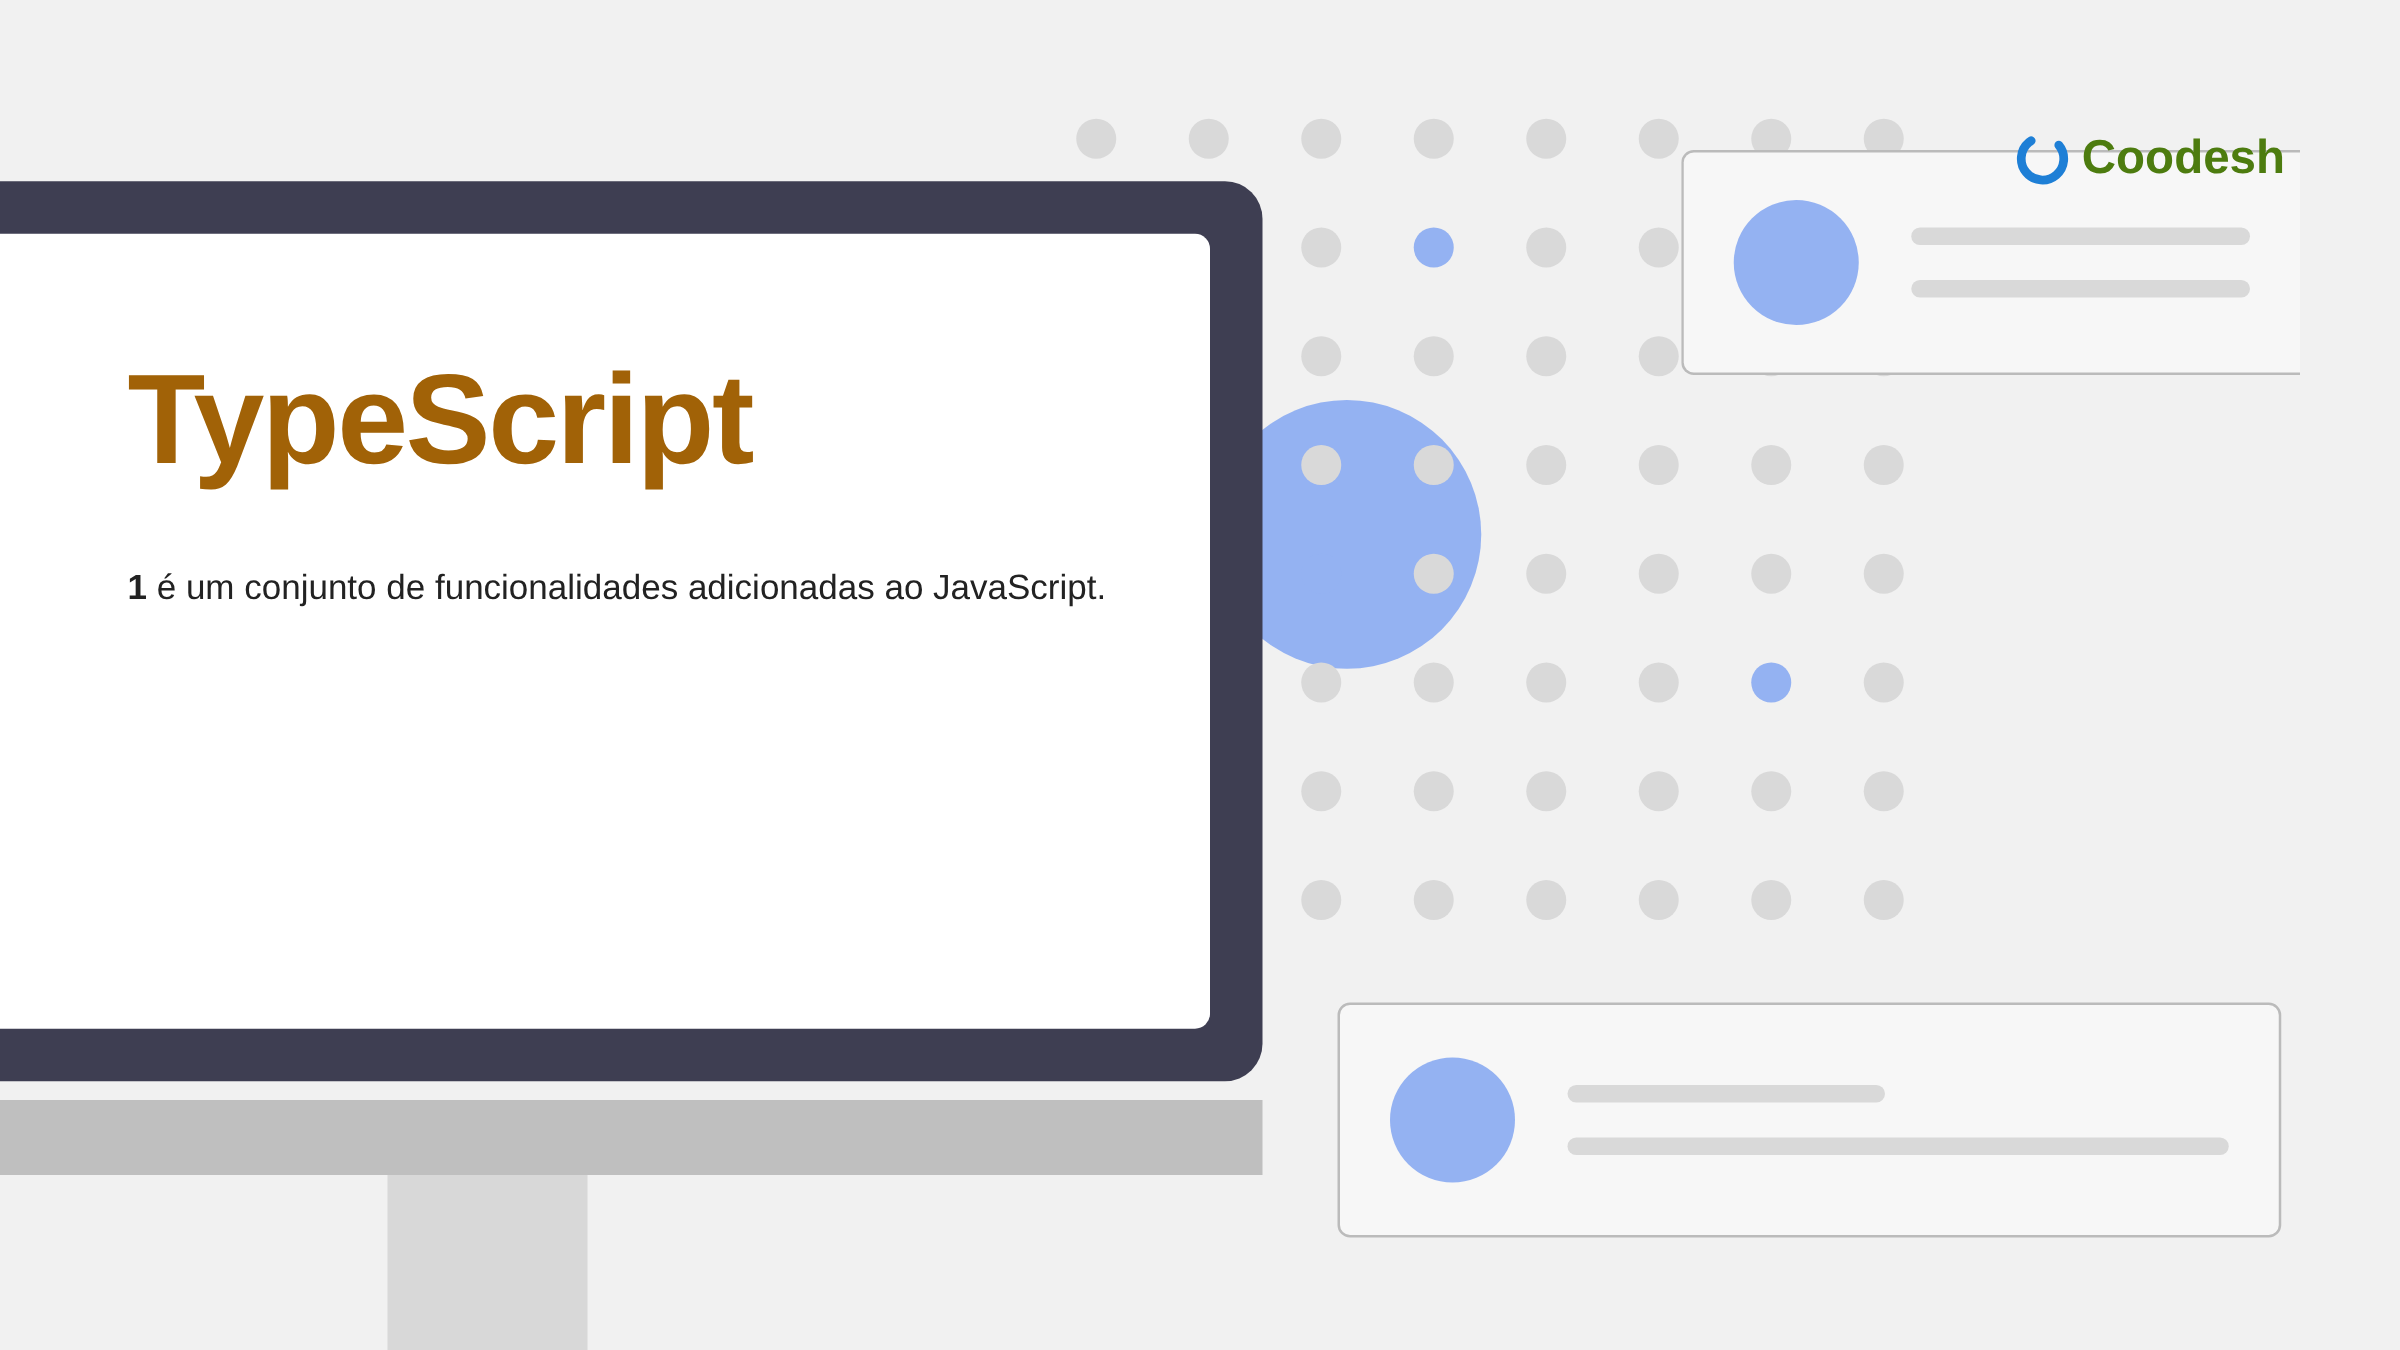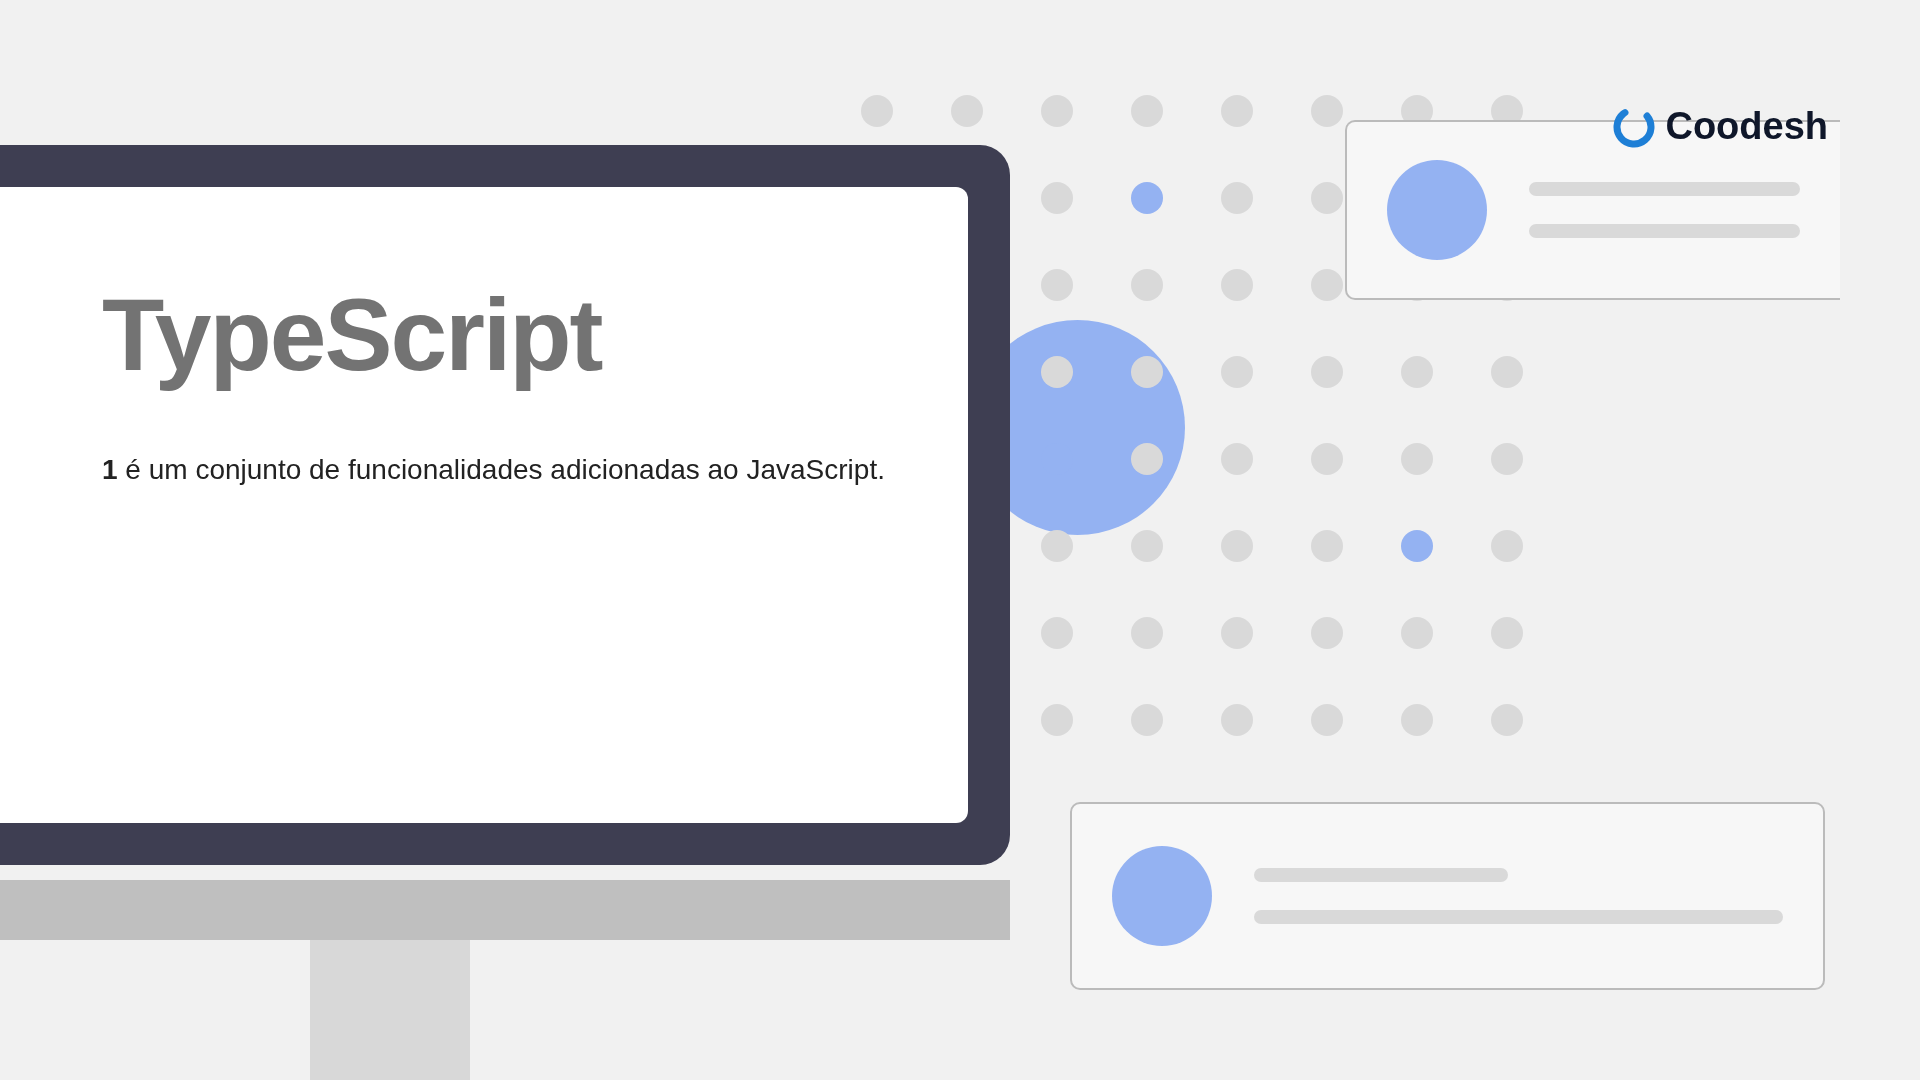--- a/index.html
+++ b/index.html
@@ -47,21 +47,21 @@
       left: 310px;
       top: 940px;
       width: 160px;
       height: 140px;
       background: #d8d8d8;
     }
     
     .title {
       font-size: 102px;
       font-weight: 800;
-      color: #737373;
+      color: #a16207;
       margin-bottom: 56px;
       letter-spacing: -2px;
     }
     .definition {
       font-size: 28px;
       line-height: 1.45;
       color: #222;
       font-weight: 400;
     }
     .definition .num {
@@ -73,21 +73,21 @@
       position: absolute;
       top: 105px;
       right: 92px;
       display: flex;
       align-items: center;
       gap: 10px;
     }
     .logo-text {
       font-size: 38px;
       font-weight: 700;
-      color: #0f172a;
+      color: #4d7c0f;
     }
     .logo-icon {
       width: 42px;
       height: 42px;
     }
     
     
     .dot-grid {
       position: absolute;
       left: 861px;

